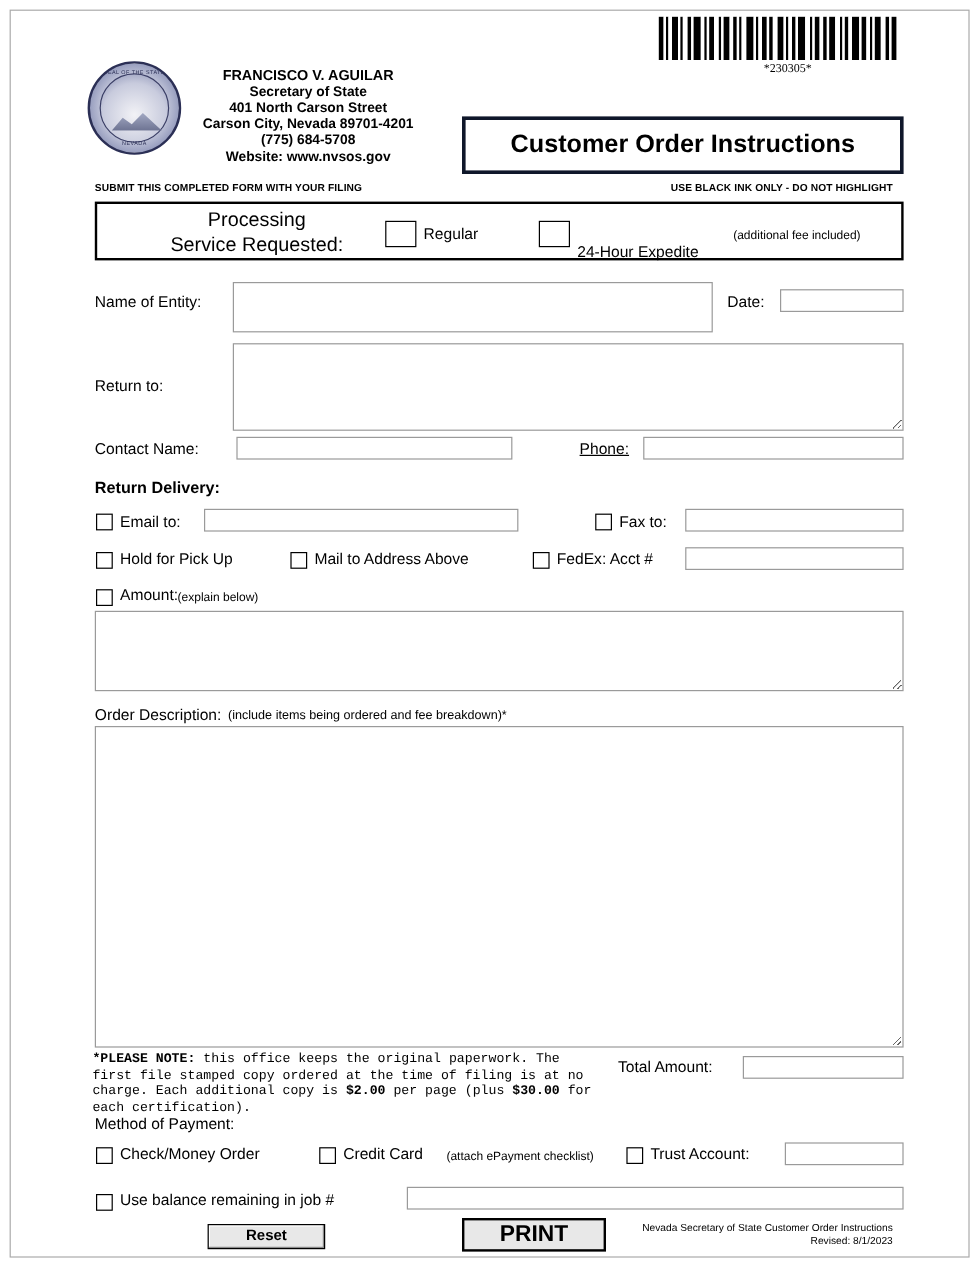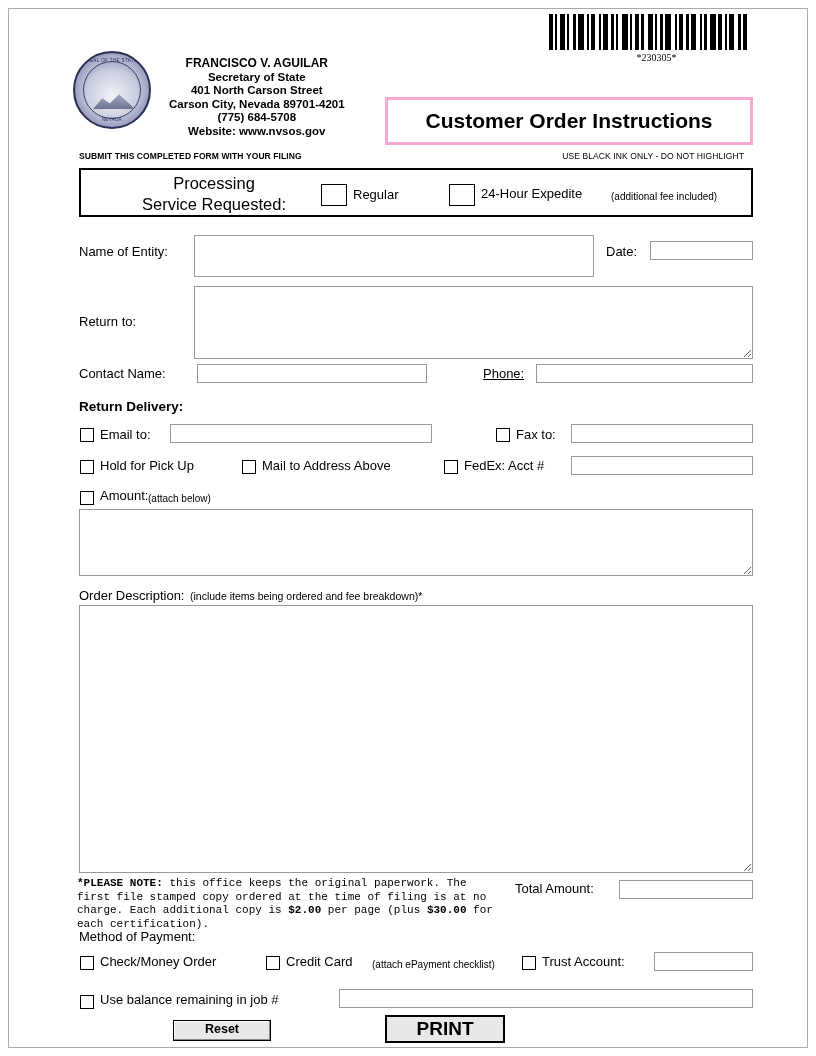--- a/index.html
+++ b/index.html
@@ -100,21 +100,21 @@
     text-align: center;
   }
   .agency .nm { font-size: 12px; }
 
   .title-box {
     position: absolute;
     left: 376px;
     top: 88px;
     width: 368px;
     height: 48px;
-    border: 3px solid #f9a8d4;
+    border: 3px solid #0f172a;
     box-sizing: border-box;
     display: flex;
     align-items: center;
     justify-content: center;
     font-size: 21px;
     font-weight: bold;
   }
 
   .submit-note {
     position: absolute;
@@ -122,21 +122,21 @@
     top: 142px;
     font-size: 8.5px;
     font-weight: bold;
     letter-spacing: 0.1px;
   }
   .ink-note {
     position: absolute;
     right: 63px;
     top: 142px;
     font-size: 8.5px;
-    font-weight: normal;
+    font-weight: bold;
     letter-spacing: 0.1px;
   }
 
   
   .proc-box {
     position: absolute;
     left: 70px;
     top: 159px;
     width: 674px;
     height: 49px;
@@ -159,21 +159,21 @@
     background: #fff;
     box-sizing: border-box;
     display: inline-block;
   }
   .cb-lg { width: 26px; height: 22px; }
   .cb-sm { width: 14px; height: 14px; }
 
   .chk-regular { position: absolute; left: 240px; top: 14px; }
   .lbl-regular { position: absolute; left: 272px; top: 17px; font-size: 14.5px; }
   .chk-exp { position: absolute; left: 368px; top: 14px; }
-  .lbl-exp { position: absolute; left: 400px; top: 16px; font-size: 14.5px; }
+  .lbl-exp { position: absolute; left: 400px; top: 32px; font-size: 14.5px; }
   .lbl-exp-note { position: absolute; left: 530px; top: 21px; font-size: 10px; }
 
   .field {
     border: 1px solid #9a9a9a;
     background: #ffffff;
     box-sizing: border-box;
     position: absolute;
   }
   .txt { position: absolute; font-size: 13px; }
   .txt-sm { position: absolute; font-size: 10px; }
@@ -415,21 +415,21 @@
     <div class="cb cb-sm txt chk-hold"></div>
     <div class="txt lbl-hold">Hold for Pick Up</div>
     <div class="cb cb-sm txt chk-mail"></div>
     <div class="txt lbl-mail">Mail to Address Above</div>
     <div class="cb cb-sm txt chk-fedex"></div>
     <div class="txt lbl-fedex">FedEx: Acct #</div>
     <input class="field f-fedex" type="text" value="" style="">
 
     <div class="cb cb-sm txt chk-other"></div>
     <div class="txt lbl-other">Amount:</div>
-    <div class="txt-sm lbl-other-note">(attach below)</div>
+    <div class="txt-sm lbl-other-note">(explain below)</div>
     <textarea class="field f-other" style=""></textarea>
 
     <div class="txt lbl-orderdesc">Order Description:</div>
     <div class="txt-sm lbl-orderdesc-note">(include items being ordered and fee breakdown)*</div>
     <textarea class="field f-orderdesc" style=""></textarea>
 
     <div class="please-note">
       <b>*PLEASE NOTE:</b><span> this office keeps the original paperwork.  The first file stamped copy ordered at the time of filing is at no charge.  Each additional copy is </span><b>$2.00</b><span> per page (plus </span><b>$30.00</b><span> for each certification).</span>
     </div>
 
@@ -447,15 +447,19 @@
     <div class="txt lbl-trust">Trust Account:</div>
     <input class="field f-trust" type="text" value="" style="">
 
     <div class="cb cb-sm txt chk-balance"></div>
     <div class="txt lbl-balance">Use balance remaining in job #</div>
     <input class="field f-balance" type="text" value="" style="">
 
     <div class="btn btn-reset">Reset</div>
     <div class="btn btn-print">PRINT</div>
 
+    <div class="footer-note">
+      <div>Nevada Secretary of State Customer Order Instructions</div>
+      <div>Revised: 8/1/2023</div>
+    </div>
 
   </div>
 </div>
 
 </body></html>

